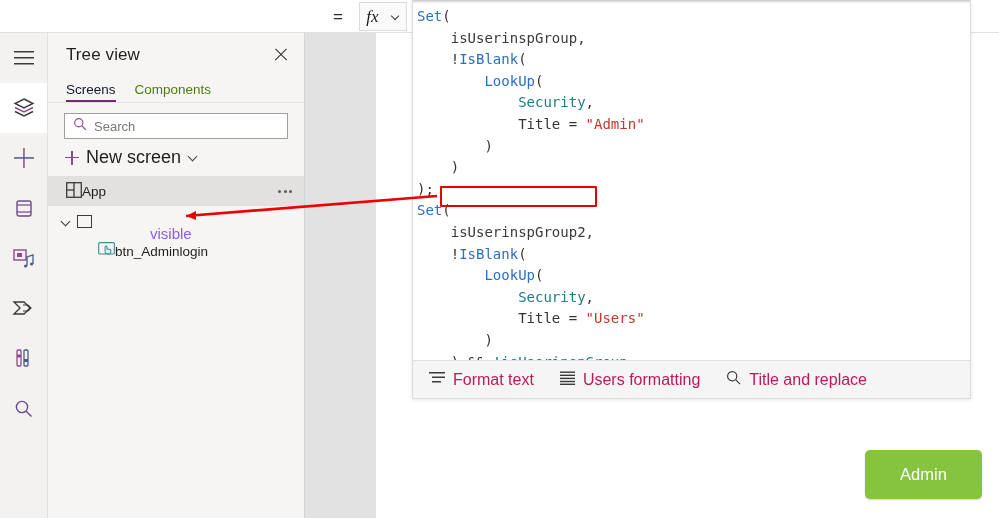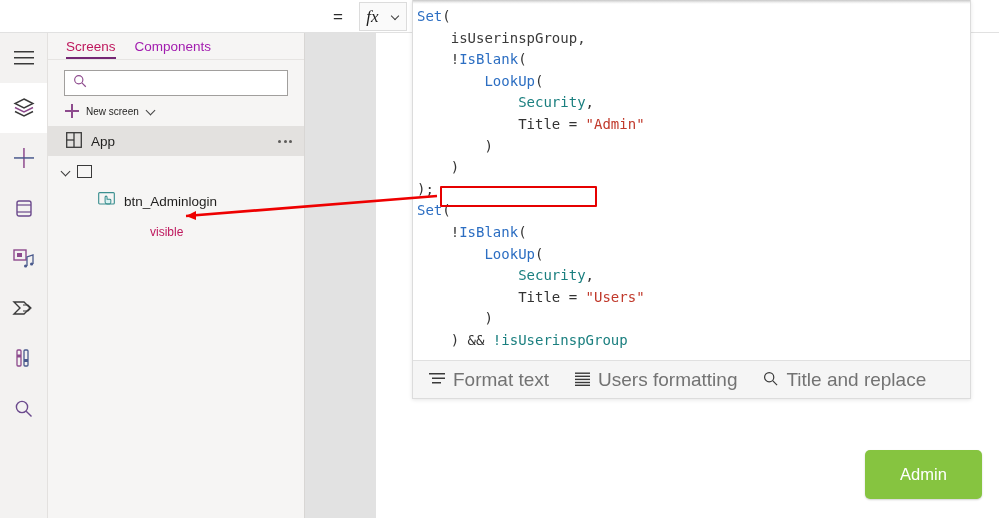--- a/index.html
+++ b/index.html
@@ -119,25 +119,25 @@
   }
   .close-x::before { transform: rotate(45deg); }
   .close-x::after  { transform: rotate(-45deg); }
 
   .tv-tabs {
     display: flex; align-items: flex-end;
     padding: 0 0 0 18px; height: 26px;
     border-bottom: 1px solid #e6e4e2;
   }
   .tv-tab {
-    font-size: 13.5px; color: #a21caf;
+    font-size: 13.5px; color: #4d7c0f;
     padding: 0 0 5px 0; margin-right: 19px;
     cursor: pointer; position: relative;
   }
-  .tv-tab.active { color: #be185d; }
+  .tv-tab.active { color: #0f172a; }
   .tv-tab.active::after {
     content: ""; position: absolute; left: 0; right: 0; bottom: 0;
     height: 2px; background: #742774;
   }
 
   .search-wrap {
     padding: 10px 16px 0 16px;
   }
   .search-box {
     height: 26px;
@@ -154,21 +154,21 @@
     width: 100%; margin-left: 7px; padding: 0;
   }
   .search-box input::placeholder { color: #7a7775; }
 
   .new-screen {
     display: flex; align-items: center;
     padding: 8px 0 8px 17px;
     cursor: pointer;
     gap: 7px;
   }
-  .new-screen .ns-label { font-size: 10px; color: #201f1e; }
+  .new-screen .ns-label { font-size: 18px; color: #201f1e; }
   .ns-plus { width: 14px; height: 14px; position: relative; flex: none; }
   .ns-plus::before, .ns-plus::after {
     content: ""; position: absolute; background: #8d4a8d;
   }
   .ns-plus::before { left: 6px; top: 0; width: 1.6px; height: 14px; }
   .ns-plus::after  { left: 0; top: 6px; width: 14px; height: 1.6px; }
   .ns-chev { width: 11px; height: 11px; position: relative; flex: none; }
   .ns-chev::before {
     content: ""; position: absolute; left: 1px; top: 1px;
     width: 6px; height: 6px;
@@ -179,21 +179,21 @@
   .tree-row {
     display: flex; align-items: center;
     height: 30px;
     cursor: pointer;
     font-size: 13.5px; color: #201f1e;
   }
   .tree-row.app-row {
     background: #e3e1df;
     padding-left: 18px; padding-right: 12px;
   }
-  .tree-row .tr-label { flex: 1; margin-left: 9px; }
+  .tree-row .tr-label { flex: 1; }
   .dots {
     display: flex; gap: 2.5px; align-items: center; flex: none; cursor: pointer;
   }
   .dots i { width: 3px; height: 3px; border-radius: 50%; background: #5d5b59; display: block; }
 
   .tree-row.screen-row { padding-left: 12px; }
   .tree-row.child-row  { padding-left: 50px; }
 
   .tw-chev { width: 13px; height: 13px; position: relative; flex: none; margin-right: 4px; }
   .tw-chev::before {
@@ -266,34 +266,34 @@
     height: 38px;
     background: #f5f5f5;
     border-top: 1px solid #e0e0e0;
     display: flex; align-items: center;
     padding-left: 16px;
     box-sizing: border-box;
   }
   .tb-item {
     display: flex; align-items: center; gap: 8px;
     margin-right: 26px;
-    font-size: 19px; color: #737373;
+    font-size: 16px; color: #be185d;
     cursor: pointer;
   }
 
   
   .anno-layer {
     position: absolute; left: 0; top: 0;
     width: 999px; height: 518px;
     pointer-events: none;
   }
   .anno-label {
     position: absolute;
-    color: #be185d;
-    font-size: 12px;
+    color: #8b5cf6;
+    font-size: 15px;
     font-family: "Liberation Sans", sans-serif;
   }
   .anno-box {
     position: absolute;
     border: 2.3px solid #e60000;
     box-sizing: border-box;
     border-radius: 1px;
   }
 </style>
 </head>
@@ -378,34 +378,39 @@
       <span>
         <svg width="19" height="19" viewBox="0 0 19 19">
           <circle cx="8" cy="8" r="5.6" fill="none" stroke="#6b4a8d" stroke-width="1.4"></circle>
           <line x1="12.2" y1="12.2" x2="17.5" y2="17.5" stroke="#6b4a8d" stroke-width="1.4"></line>
         </svg>
       </span>
     </div>
   </div>
 
   <div class="treepanel">
+    <div class="tv-header">
+      <span class="tv-title">Tree view</span>
+      <span class="close-x"></span>
+    </div>
 
     <div class="tv-tabs">
       <span class="tv-tab active">Screens</span>
       <span class="tv-tab">Components</span>
     </div>
 
     <div class="search-wrap">
       <div class="search-box">
         <span>
           <svg width="14" height="14" viewBox="0 0 16 16">
             <circle cx="6.6" cy="6.6" r="4.7" fill="none" stroke="#8d4a8d" stroke-width="1.3"></circle>
             <line x1="10.2" y1="10.2" x2="14.6" y2="14.6" stroke="#8d4a8d" stroke-width="1.3"></line>
           </svg>
         </span>
+        <input type="text" placeholder="Search" style="">
       </div>
     </div>
 
     <div class="new-screen">
       <span class="ns-plus"></span>
       <span class="ns-label">New screen</span>
       <span class="ns-chev"></span>
     </div>
 
     <div class="tree-row app-row">
@@ -452,20 +457,21 @@
         <div class="code-line"><span class="tok-fn">Set</span><span class="tok-plain">(</span></div>
         <div class="code-line"><span class="tok-var">    isUserinspGroup,</span></div>
         <div class="code-line"><span class="tok-plain">    </span><span class="tok-plain">!</span><span class="tok-fn">IsBlank</span><span class="tok-plain">(</span></div>
         <div class="code-line"><span class="tok-plain">        </span><span class="tok-fn">LookUp</span><span class="tok-plain">(</span></div>
         <div class="code-line"><span class="tok-plain">            </span><span class="tok-tbl">Security</span><span class="tok-plain">,</span></div>
         <div class="code-line"><span class="tok-plain">            Title = </span><span class="tok-str">"Admin"</span></div>
         <div class="code-line"><span class="tok-plain">        )</span></div>
         <div class="code-line"><span class="tok-plain">    )</span></div>
         <div class="code-line"><span class="tok-plain">);</span></div>
         <div class="code-line"><span class="tok-fn">Set</span><span class="tok-plain">(</span></div>
+        <div class="code-line"><span class="tok-var">    isUserinspGroup2,</span></div>
         <div class="code-line"><span class="tok-plain">    </span><span class="tok-plain">!</span><span class="tok-fn">IsBlank</span><span class="tok-plain">(</span></div>
         <div class="code-line"><span class="tok-plain">        </span><span class="tok-fn">LookUp</span><span class="tok-plain">(</span></div>
         <div class="code-line"><span class="tok-plain">            </span><span class="tok-tbl">Security</span><span class="tok-plain">,</span></div>
         <div class="code-line"><span class="tok-plain">            Title = </span><span class="tok-str">"Users"</span></div>
         <div class="code-line"><span class="tok-plain">        )</span></div>
         <div class="code-line"><span class="tok-plain">    ) &amp;&amp; </span><span class="tok-tbl">!isUserinspGroup</span></div>
       </div>
 
     <div class="code-toolbar">
       <div class="tb-item">

